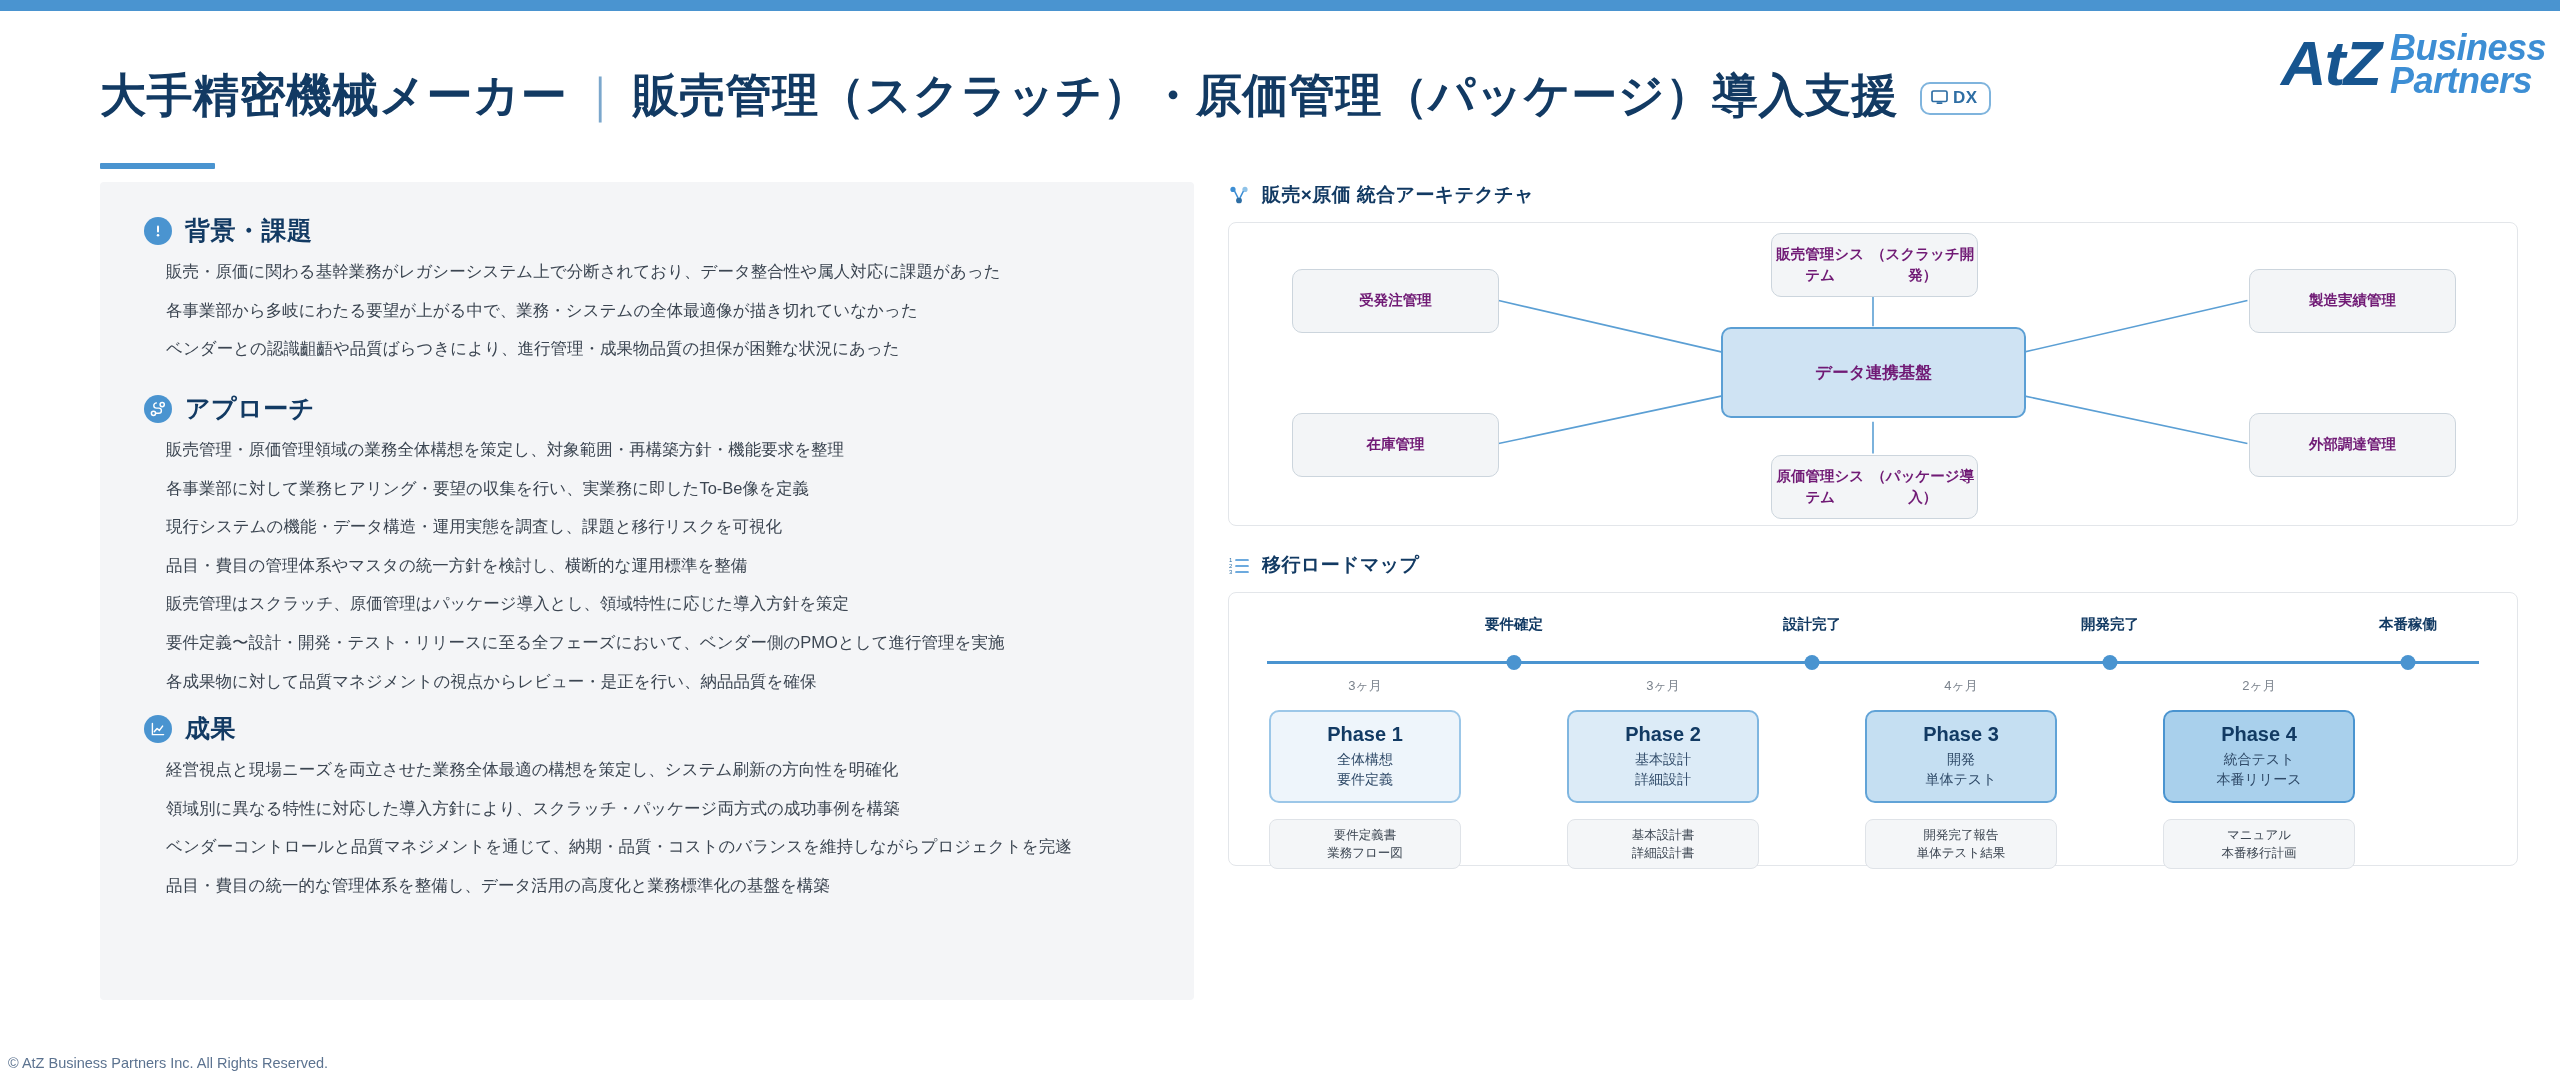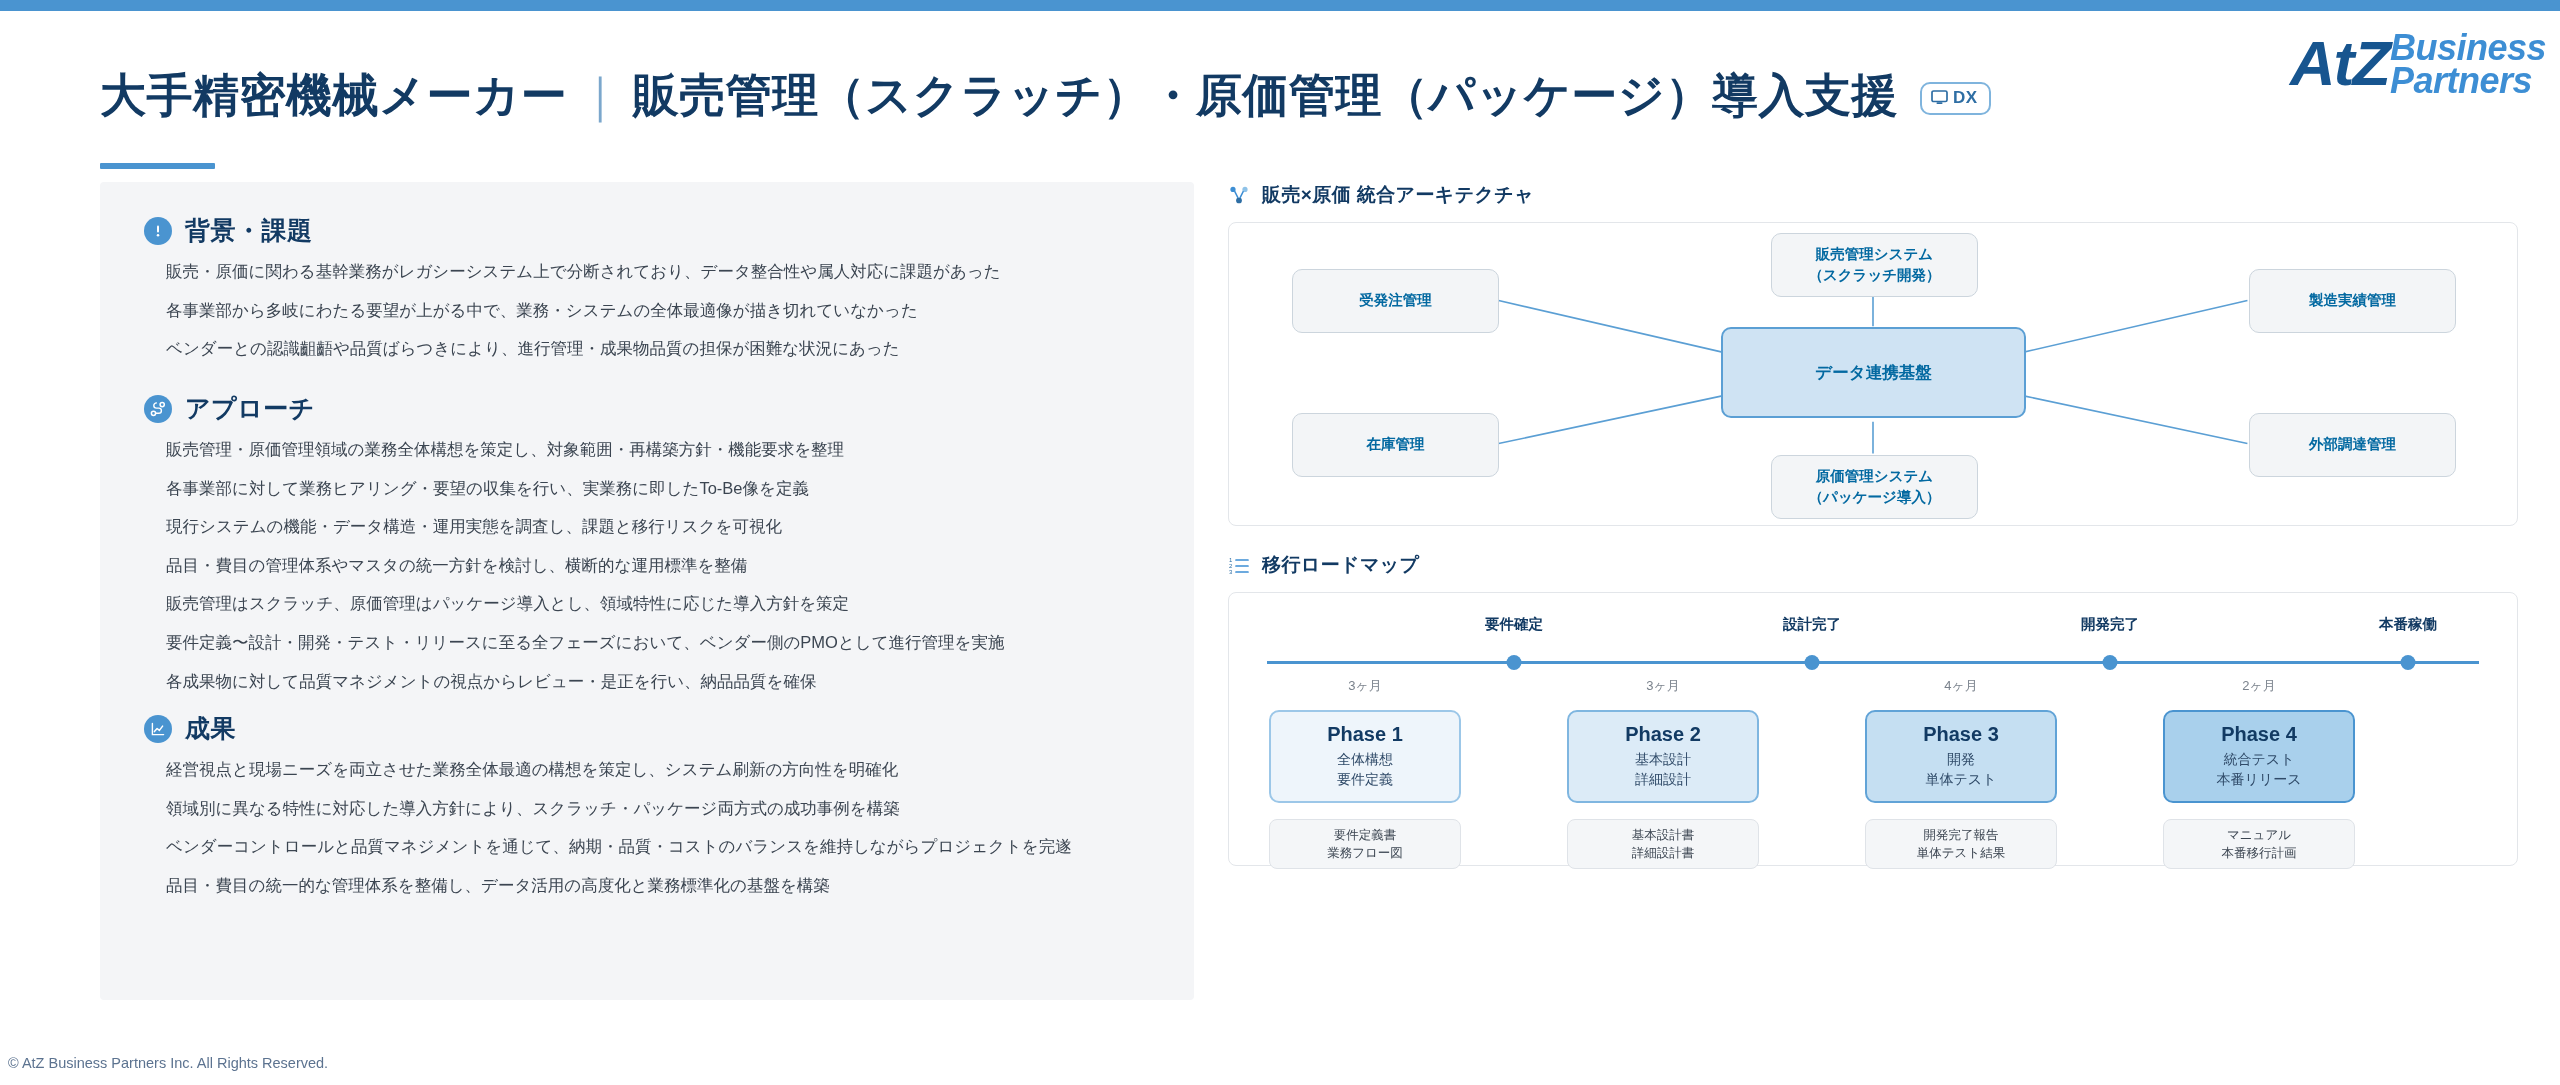--- a/index.html
+++ b/index.html
@@ -36,21 +36,21 @@
     letter-spacing: 0.5px;
     position: relative; top: 2px;
   }
   .dx-badge svg { display:block; }
   .title-underline {
     position: absolute; left: 100px; top: 152px;
     width: 115px; height: 6px; background: #4a94d0; border-radius: 1px;
   }
   .logo {
     position: absolute; right: 14px; top: 20px;
-    display: flex; align-items: center; gap: 1px;
+    display: flex; align-items: center; gap: 10px;
     font-style: italic; font-weight: 800;
     line-height: 0.92;
   }
   .logo-atz { font-size: 63px; color: #17558f; letter-spacing: -2px; }
   .logo-words { display: flex; flex-direction: column; font-size: 36px; color: #3d8ed4; letter-spacing: -0.5px; }
 
   
   .left-panel {
     position: absolute; left: 100px; top: 182px;
     width: 1094px; height: 818px;
@@ -80,24 +80,24 @@
   .panel-title { font-size: 19px; font-weight: 700; color: #123a63; letter-spacing: 0.4px; }
   .card {
     background: #fff; border: 1px solid #e3e6ea; border-radius: 8px;
     position: relative;
   }
 
   
   #arch-card { height: 304px; }
   #arch-svg { position: absolute; inset: 0; width: 100%; height: 100%; }
   .node {
-    position: absolute; display: flex; flex-direction: column;
+    position: absolute; display: flex; flex-direction: row;
     align-items: center; justify-content: center; text-align: center;
     border-radius: 10px; font-size: 14.5px; font-weight: 700;
-    color: #0369a1; line-height: 1.45; z-index: 2;
+    color: #701a75; line-height: 1.45; z-index: 2;
   }
   .node.sat {
     background: #f3f5f7; border: 1px solid #ccd5dd;
     width: 207px; height: 64px;
   }
   .node.hub {
     background: #cfe3f3; border: 2px solid #5b9fd4;
     width: 305px; height: 91px; font-size: 16.5px;
   }
 

